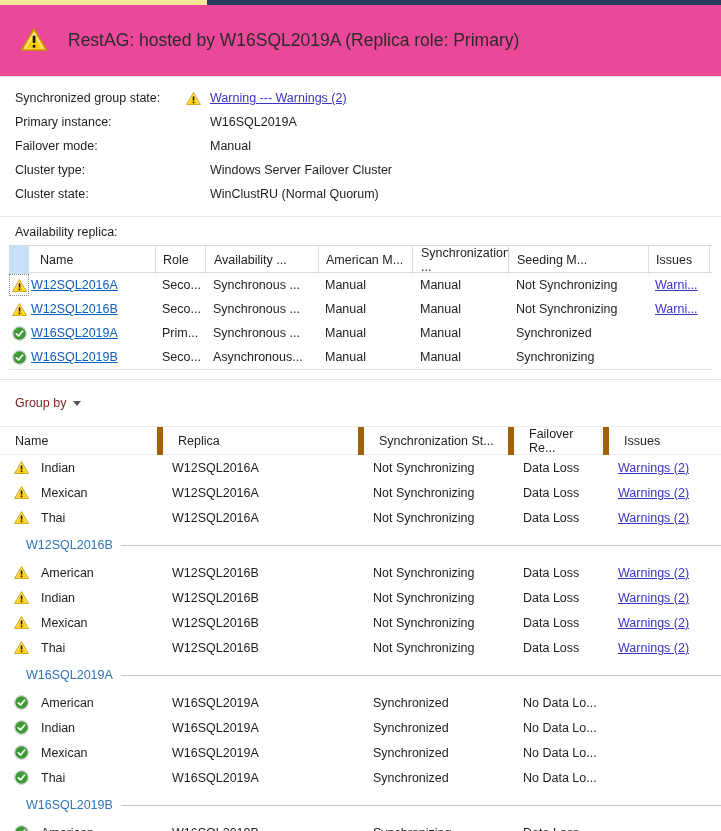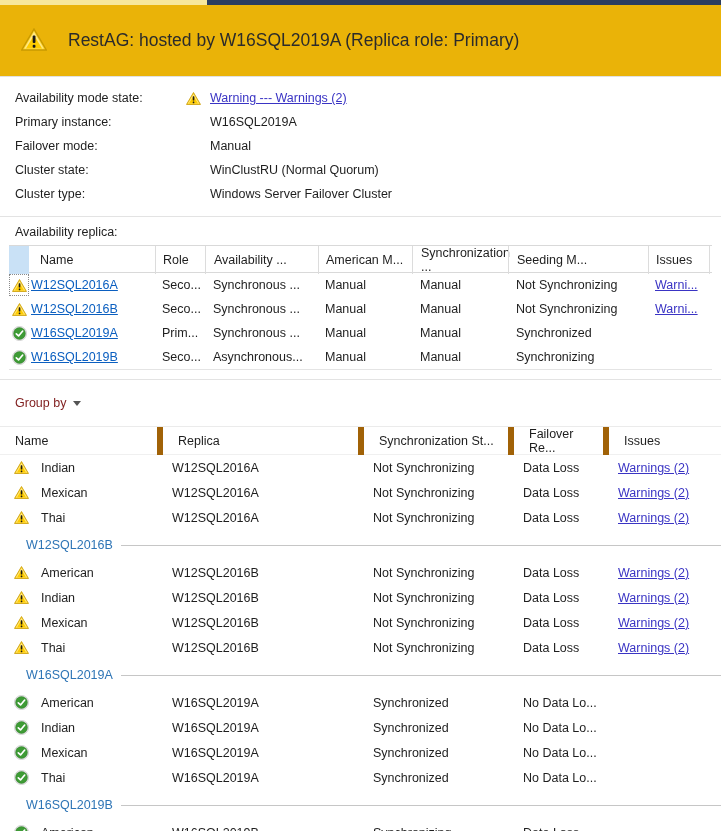--- a/index.html
+++ b/index.html
@@ -7,21 +7,21 @@
     width:721px;height:831px;overflow:hidden;background:#fff;
     font-family:"Liberation Sans",sans-serif;font-size:12.5px;color:#1e1e1e;
     position:relative;
   }
   
   .topstrip{display:flex;height:5px;width:721px;}
   .strip-yellow{width:207px;background:#F7E79B;}
   .strip-navy{flex:1;background:#2B3D5F;}
   
   .titlebar{
-    height:72px;background:#eab308;border-bottom:1px solid #E1E1E1;
+    height:72px;background:#ec4899;border-bottom:1px solid #E1E1E1;
     display:flex;align-items:center;padding-left:21px;gap:21px;box-sizing:border-box;
   }
   .titlebar .title{font-size:17.5px;color:#2b2b2b;}
   
   .warn-icon{position:relative;display:inline-block;width:15px;height:13px;flex:0 0 auto;}
   .warn-icon svg,.ok-icon svg{display:block;}
   .ok-icon{display:inline-block;width:15px;height:15px;flex:0 0 auto;}
   
   .summary{padding:9px 0 0 15px;}
   .srow{display:flex;align-items:center;height:24px;}
@@ -82,21 +82,21 @@
           <path d="M8 2.4 L13.9 12.5 H2.1 Z" fill="#FFE88A"></path>
           <path d="M8 4.4 L13 12.5 H3 Z" fill="#FFCC00"></path>
           <rect x="7.2" y="4.6" width="1.7" height="4.6" rx="0.6" fill="#1a1a1a"></rect>
           <rect x="7.2" y="10.2" width="1.7" height="1.9" rx="0.6" fill="#1a1a1a"></rect>
         </svg></span></span>
   <span class="title">RestAG: hosted by W16SQL2019A (Replica role: Primary)</span>
 </div>
 
 <div class="summary" id="summary">
     <div class="srow">
-      <span class="slabel">Availability mode state:</span>
+      <span class="slabel">Synchronized group state:</span>
       <span class="sicon">
         <span class="warn-icon">
           <svg width="15" height="13" viewBox="0 0 16 14">
             <path d="M8 0.6 L15.5 13.4 H0.5 Z" fill="#FFD835" stroke="#C99A00" stroke-width="0.9"></path>
             <path d="M8 2.4 L13.9 12.5 H2.1 Z" fill="#FFE88A"></path>
             <path d="M8 4.4 L13 12.5 H3 Z" fill="#FFCC00"></path>
             <rect x="7.2" y="4.6" width="1.7" height="4.6" rx="0.6" fill="#1a1a1a"></rect>
             <rect x="7.2" y="10.2" width="1.7" height="1.9" rx="0.6" fill="#1a1a1a"></rect>
           </svg>
         </span>
@@ -107,28 +107,28 @@
       <span class="slabel">Primary instance:</span>
       <span class="sicon"></span>
       <span>W16SQL2019A</span>
     </div>
     <div class="srow">
       <span class="slabel">Failover mode:</span>
       <span class="sicon"></span>
       <span>Manual</span>
     </div>
     <div class="srow">
+      <span class="slabel">Cluster type:</span>
+      <span class="sicon"></span>
+      <span>Windows Server Failover Cluster</span>
+    </div>
+    <div class="srow">
       <span class="slabel">Cluster state:</span>
       <span class="sicon"></span>
       <span>WinClustRU (Normal Quorum)</span>
-    </div>
-    <div class="srow">
-      <span class="slabel">Cluster type:</span>
-      <span class="sicon"></span>
-      <span>Windows Server Failover Cluster</span>
     </div>
   </div>
 <div class="summary-gap"></div>
 
 <div class="sect-title">Availability replica:</div>
 <div class="t1" id="t1">
     <div class="hrow">
       <div class="hcell rowhdr-h"></div>
       <div class="hcell h-name">Name</div>
       <div class="hcell h-role sep">Role</div>

